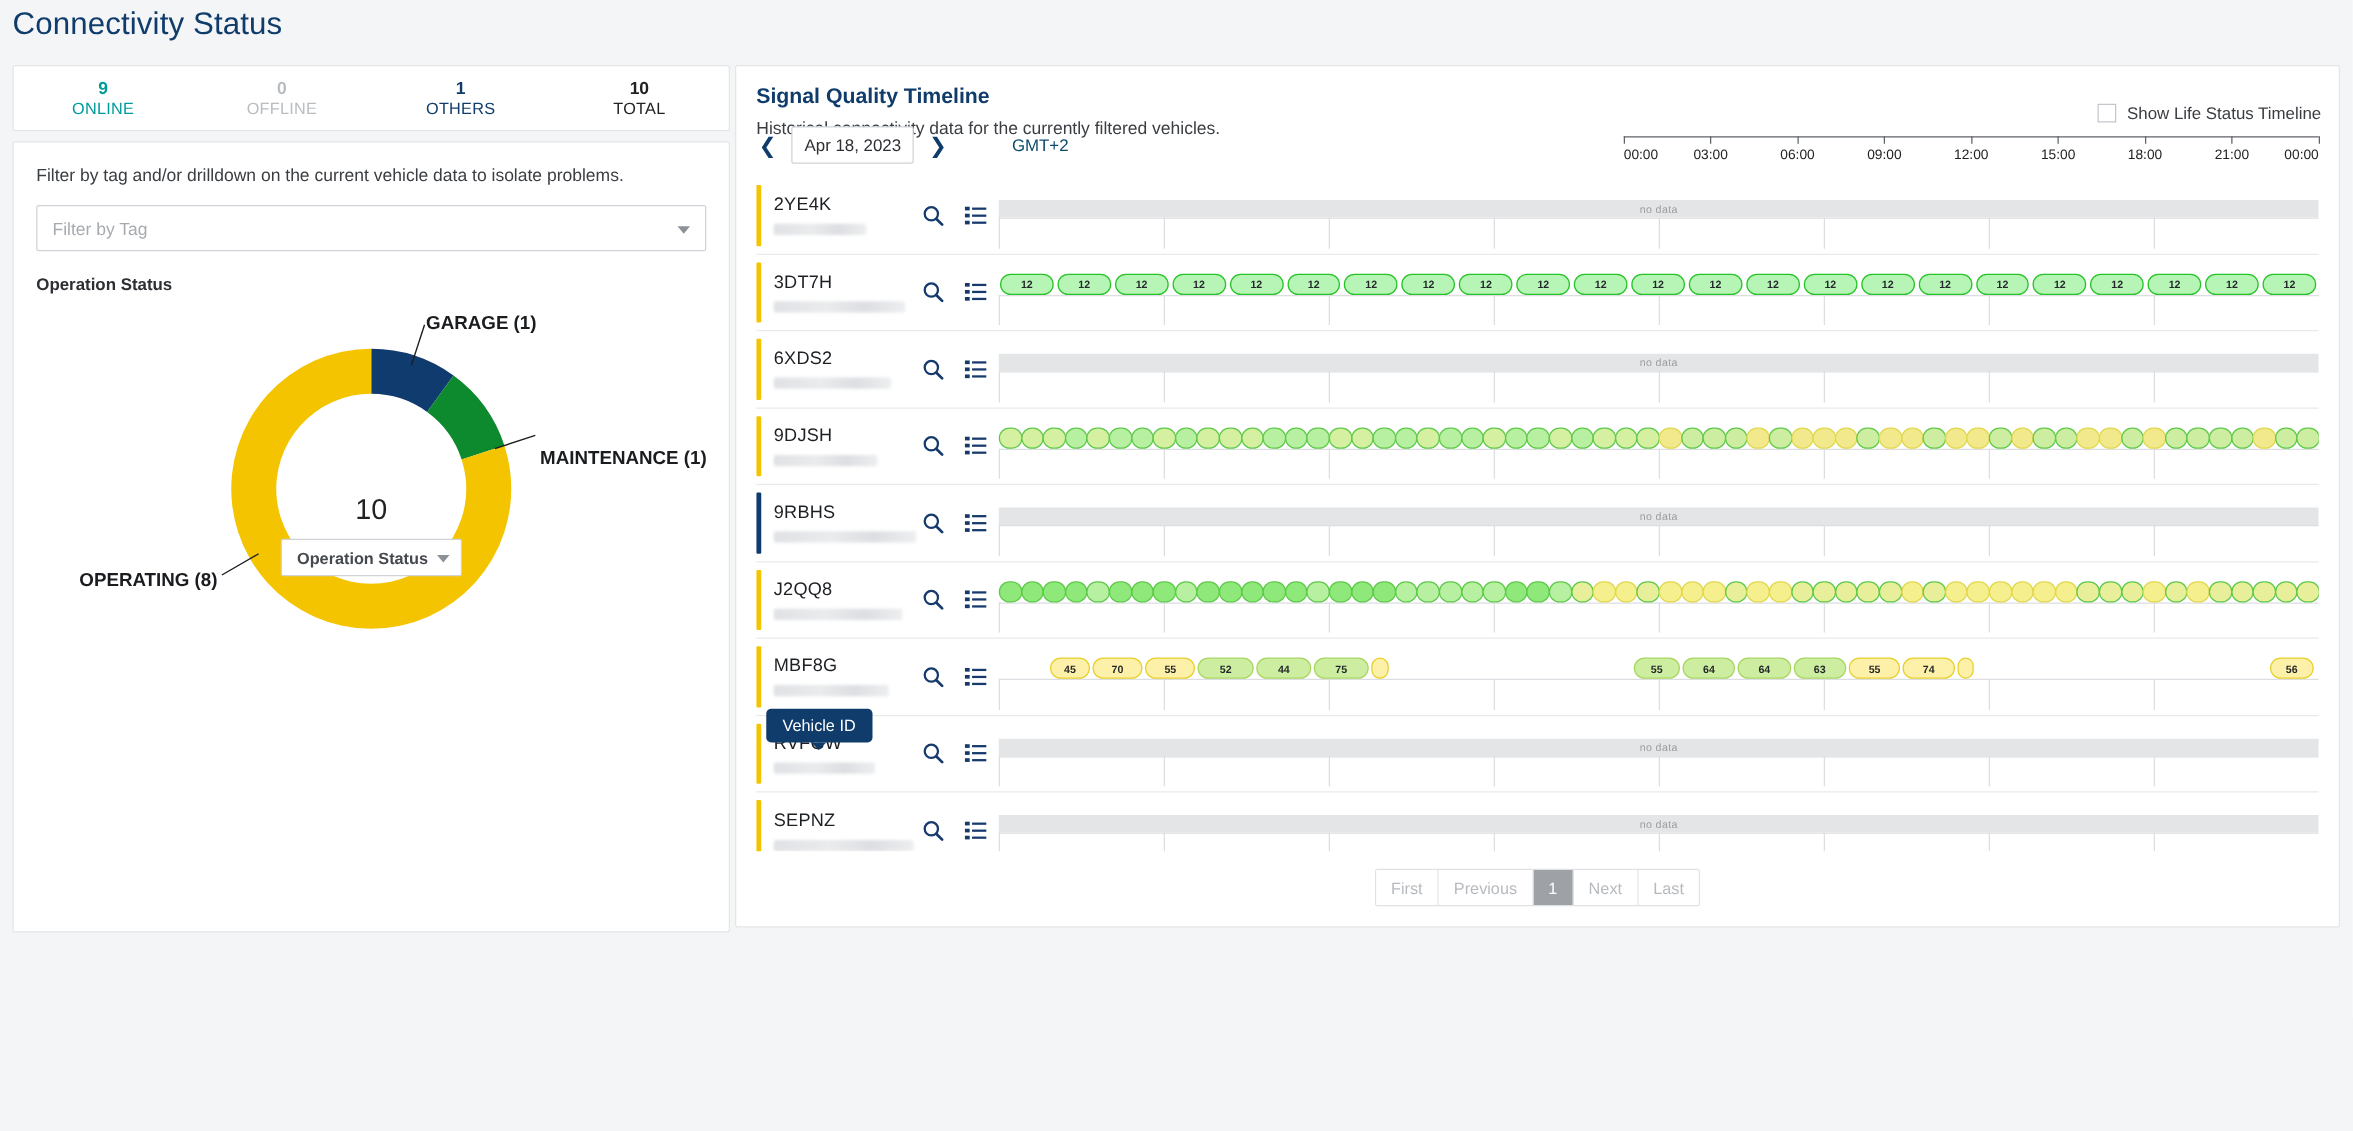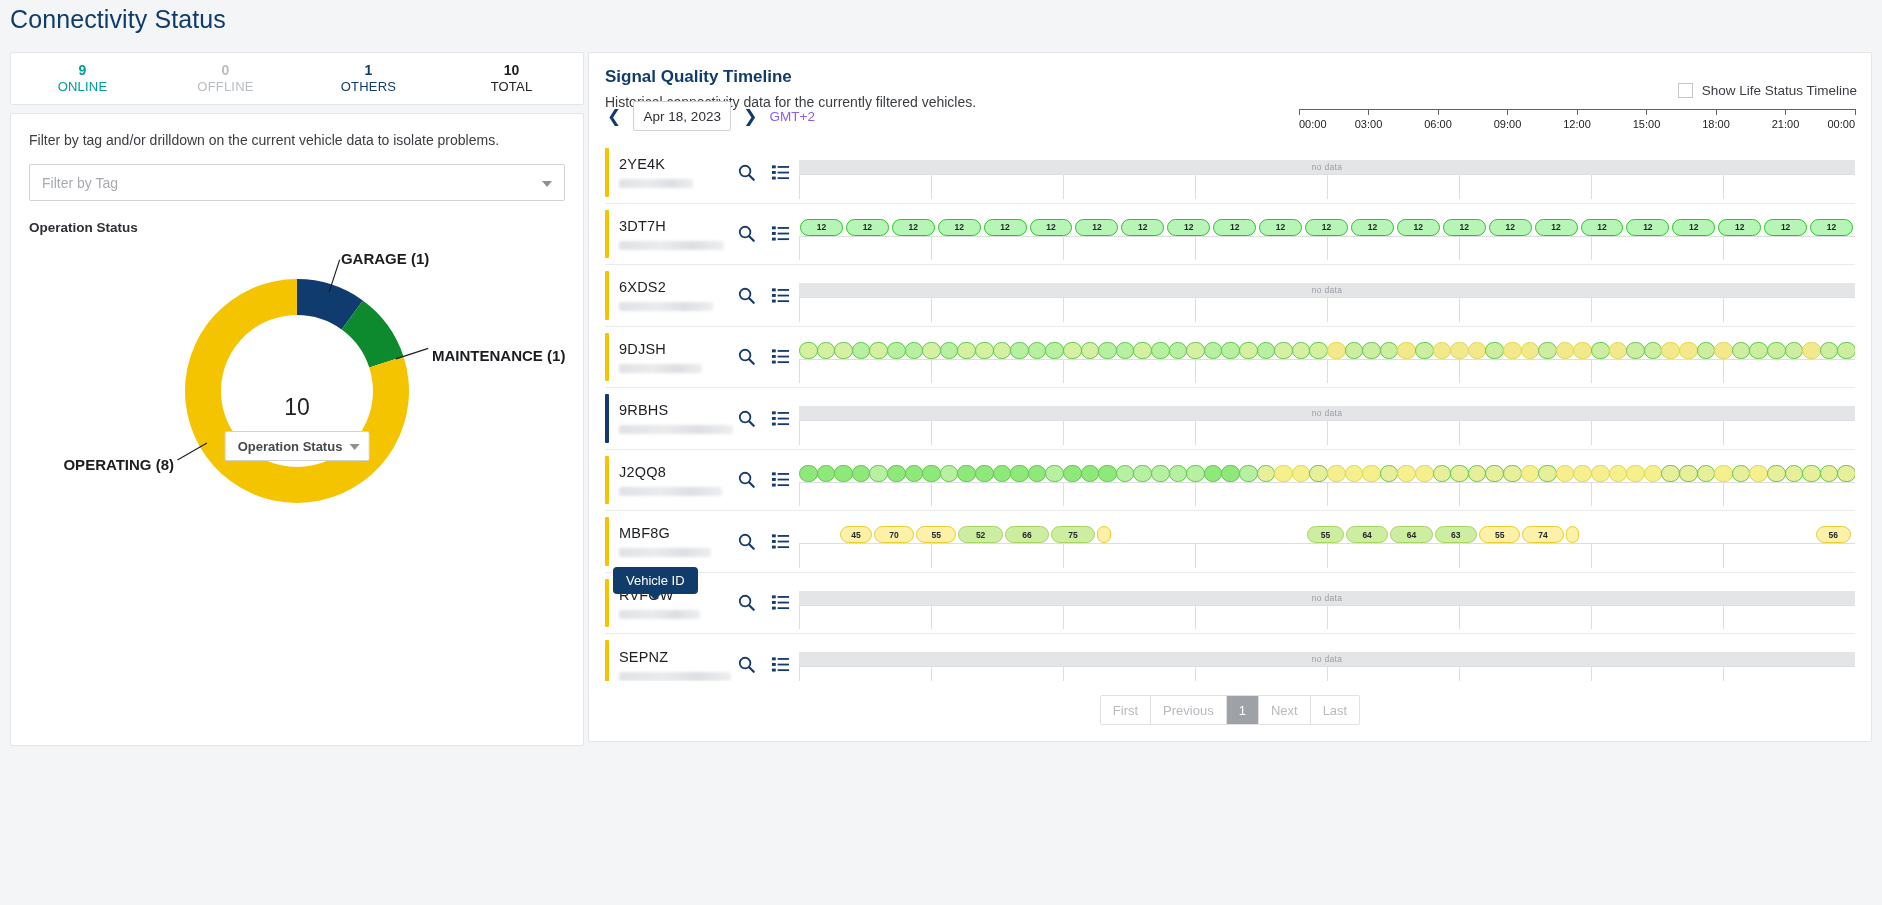--- a/index.html
+++ b/index.html
@@ -106,21 +106,21 @@
   .date-nav {
     position: absolute; left: 16px; top: 48px;
     display: flex; align-items: center; gap: 10px;
   }
   .arrow { font-size: 17px; color: #103c6b; cursor: pointer; line-height: 1; padding: 0 2px; }
   .date-box {
     border: 1px solid #cfd3d8; border-radius: 2px; height: 30px;
     display: flex; align-items: center; justify-content: center;
     width: 98px; font-size: 13.5px; color: #2c2f33; background: #fff;
   }
-  .tz { font-size: 13.5px; color: #8b5cf6; }
+  .tz { font-size: 13.5px; color: #0c4a6e; margin-left: 40px; }
 
   
   .axis { position: absolute; left: 710px; right: 16px; top: 56px; height: 26px; }
   .axis-line { position: absolute; left: 0; right: 0; top: 0; height: 1px; background: #5f6368; }
   .tick { position: absolute; top: 0; width: 1px; height: 6px; background: #5f6368; }
   .tick-lbl { position: absolute; top: 9px; font-size: 11px; color: #222; transform: translateX(-50%); white-space: nowrap; }
 
   
   .rows { position: absolute; left: 16px; right: 16px; top: 89px; bottom: 60px; overflow: hidden; }
   .vrow {
@@ -233,21 +233,21 @@
               <line x1="238.90987769469598" y1="107.86223258500547" x2="271.24579924873115" y2="97.35565477625727"></line>
               <line x1="49.93335800641837" y1="192" x2="20.488494277747463" y2="209"></line>
             </g>
         </svg>
         <div class="donut-center-num">10</div>
         <div class="donut-select">
           <span>Operation Status</span>
           <span class="caret"></span>
         </div>
         <div class="donut-lbl" id="lbl-garage" style="left: 311.88px; top: 10.95px;">GARAGE (1)</div>
-        <div class="donut-lbl" id="lbl-maint" style="left: 403.05px; top: 108px;">MAINTENANCE (1)</div>
+        <div class="donut-lbl" id="lbl-maint" style="left: 403.05px; top: 119px;">MAINTENANCE (1)</div>
         <div class="donut-lbl" id="lbl-oper" style="left: 145.024px; top: 217px; transform: translateX(-100%);">OPERATING (8)</div>
       </div>
     </div>
   </div>
 
   <div class="right-col">
     <div class="timeline-card">
       <h2 class="tl-title">Signal Quality Timeline</h2>
       <p class="tl-sub">Historical connectivity data for the currently filtered vehicles.</p>
 
@@ -689,21 +689,21 @@
                 <div class="grid-line" style="left: calc(62.5% - 0.5px);"></div>
                 <div class="grid-line" style="left: calc(75% - 0.5px);"></div>
                 <div class="grid-line" style="left: calc(87.5% - 0.5px);"></div>
                 <div class="grid-line" style="left: calc(100% - 0.5px);"></div>
               </div>
               <div class="pills">
                 <div class="pill" style="left: 3.9%; width: 3%; background: rgb(253, 240, 168); border: 1.3px solid rgb(232, 207, 42);">45</div>
                 <div class="pill" style="left: 7.1%; width: 3.8%; background: rgb(253, 240, 168); border: 1.3px solid rgb(232, 207, 42);">70</div>
                 <div class="pill" style="left: 11.1%; width: 3.8%; background: rgb(253, 240, 168); border: 1.3px solid rgb(232, 207, 42);">55</div>
                 <div class="pill" style="left: 15.1%; width: 4.2%; background: rgb(205, 237, 160); border: 1.3px solid rgb(168, 213, 95);">52</div>
-                <div class="pill" style="left: 19.5%; width: 4.2%; background: rgb(205, 237, 160); border: 1.3px solid rgb(168, 213, 95);">66</div>
+                <div class="pill" style="left: 19.5%; width: 4.2%; background: rgb(205, 237, 160); border: 1.3px solid rgb(168, 213, 95);">44</div>
                 <div class="pill" style="left: 23.9%; width: 4.1%; background: rgb(205, 237, 160); border: 1.3px solid rgb(168, 213, 95);">75</div>
                 <div class="dot" style="left: 28.2%; width: 1.3%; background: rgb(253, 240, 168); border: 1.3px solid rgb(232, 207, 42);"></div>
                 <div class="pill" style="left: 48.1%; width: 3.5%; background: rgb(205, 237, 160); border: 1.3px solid rgb(168, 213, 95);">55</div>
                 <div class="pill" style="left: 51.8%; width: 4%; background: rgb(205, 237, 160); border: 1.3px solid rgb(168, 213, 95);">64</div>
                 <div class="pill" style="left: 56%; width: 4%; background: rgb(205, 237, 160); border: 1.3px solid rgb(168, 213, 95);">64</div>
                 <div class="pill" style="left: 60.2%; width: 4%; background: rgb(205, 237, 160); border: 1.3px solid rgb(168, 213, 95);">63</div>
                 <div class="pill" style="left: 64.4%; width: 3.9%; background: rgb(253, 240, 168); border: 1.3px solid rgb(232, 207, 42);">55</div>
                 <div class="pill" style="left: 68.5%; width: 3.9%; background: rgb(253, 240, 168); border: 1.3px solid rgb(232, 207, 42);">74</div>
                 <div class="dot" style="left: 72.6%; width: 1.3%; background: rgb(253, 240, 168); border: 1.3px solid rgb(232, 207, 42);"></div>
                 <div class="pill" style="left: 96.3%; width: 3.3%; background: rgb(253, 240, 168); border: 1.3px solid rgb(232, 207, 42);">56</div>

